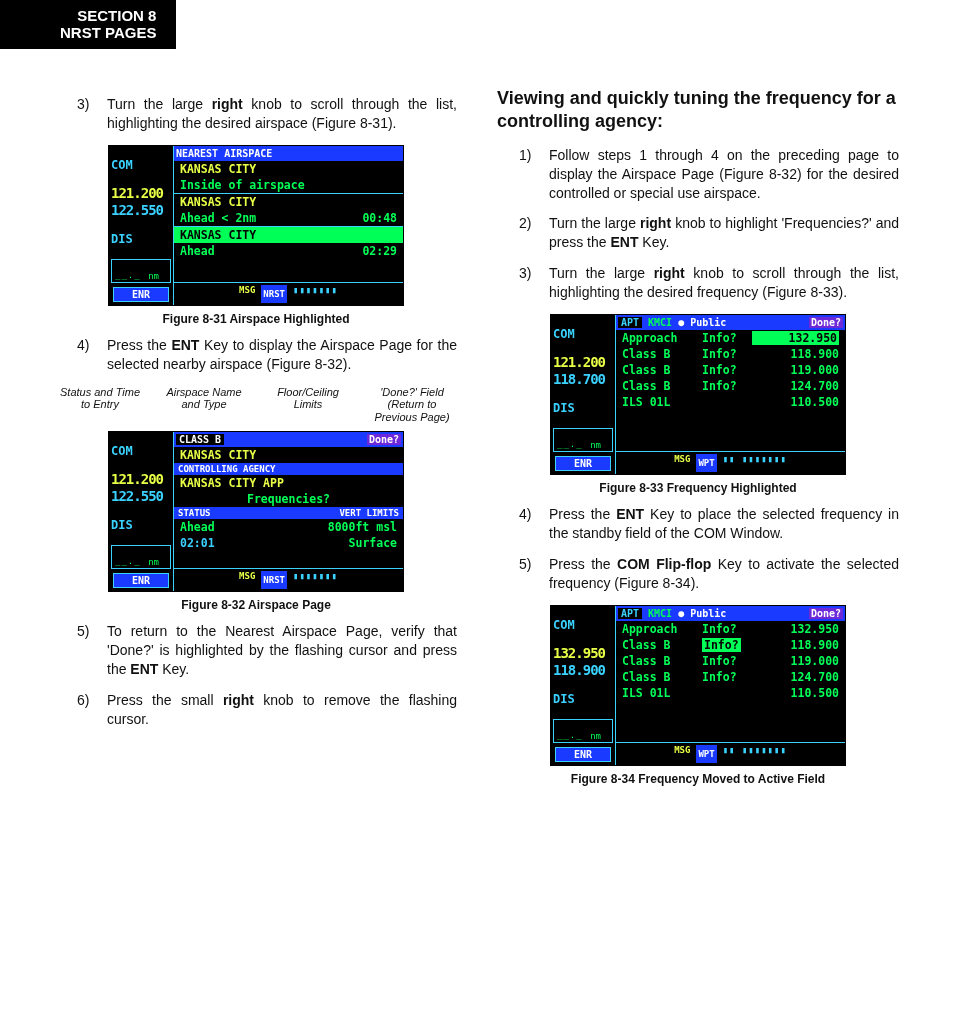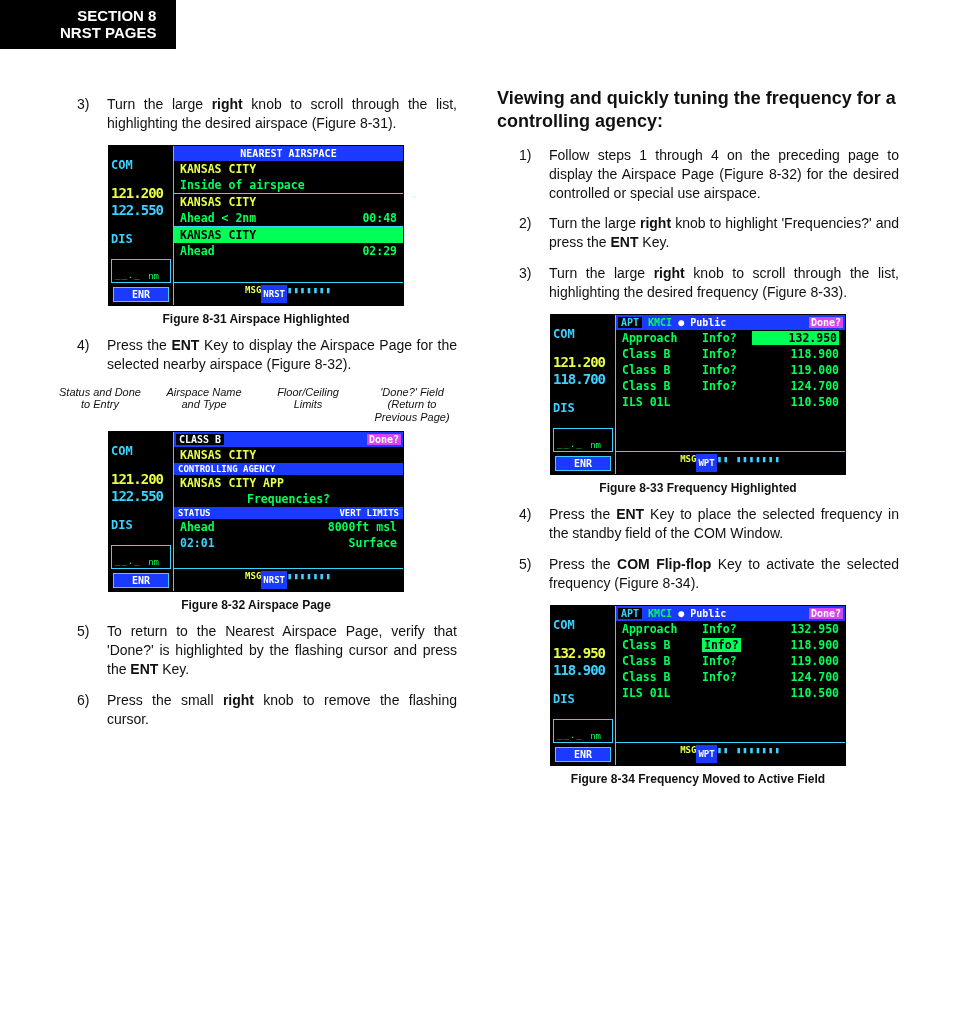--- a/index.html
+++ b/index.html
@@ -99,27 +99,27 @@
     position:relative;
   }
   .main .title {
     background: #1a3bff;
     color: #fff;
     font-weight: bold;
     text-align: center;
     font-size: 10px;
     padding: 2px 2px;
     display: flex;
-    justify-content: center;
+    justify-content: flex-start;
     gap: 6px;
     align-items: center;
   }
   .main .title .pill { background:#000; color:#3ad2ff; padding:0 3px;}
   .main .title .right { margin-left:auto; }
-  .main .title .done { color:#fff; background:#d946ef; padding:0 2px;}
+  .main .title .done { color:#fff; background:#6d28d9; padding:0 2px;}
 
   .main .row {
     display:flex;
     justify-content: space-between;
     padding: 1px 6px;
     font-weight: bold;
     color:#00ff57;
     border-top: 1px solid #3ad2ff;
   }
   .main .row.first { border-top:none; }
@@ -142,20 +142,21 @@
 
   .main .seg { border-top:1px solid #3ad2ff;}
   .main .bluebar { background:#1a3bff; color:#fff; font-weight:bold; font-size:9px; padding:1px 4px;}
 
   .main .bottom {
     margin-top:auto;
     background: #000;
     border-top: 1px solid #3ad2ff;
     display:flex;
     justify-content:center;
+    gap:6px;
     font-size:9px;
     padding:2px;
     color:#e8ff46;
     font-weight:bold;
   }
   .main .bottom .grp { color:#fff; background:#1a3bff; padding:4px 2px;}
   .main .bottom .blocks { color:#3ad2ff; letter-spacing:1px;}
 
   .screen.tall { height:auto; }
 
@@ -232,21 +233,21 @@
         </div>
       </div>
       <div class="caption">Figure 8-31  Airspace Highlighted</div>
 
       <div class="step">
         <div class="num">4)</div>
         <div class="txt indent"><span>Press the </span><b>ENT</b><span> Key to display the Airspace Page for the selected nearby airspace (Figure 8-32).</span></div>
       </div>
 
       <div class="annot">
-        <div>Status and Done to Entry</div>
+        <div>Status and Time to Entry</div>
         <div>Airspace Name and Type</div>
         <div>Floor/Ceiling Limits</div>
         <div>'Done?' Field (Return to Previous Page)</div>
       </div>
 
       <div class="screen tall">
         <div class="side">
           <div class="lbl">COM</div>
           <div class="frq">121.200</div>
           <div class="stby">122.550</div>

